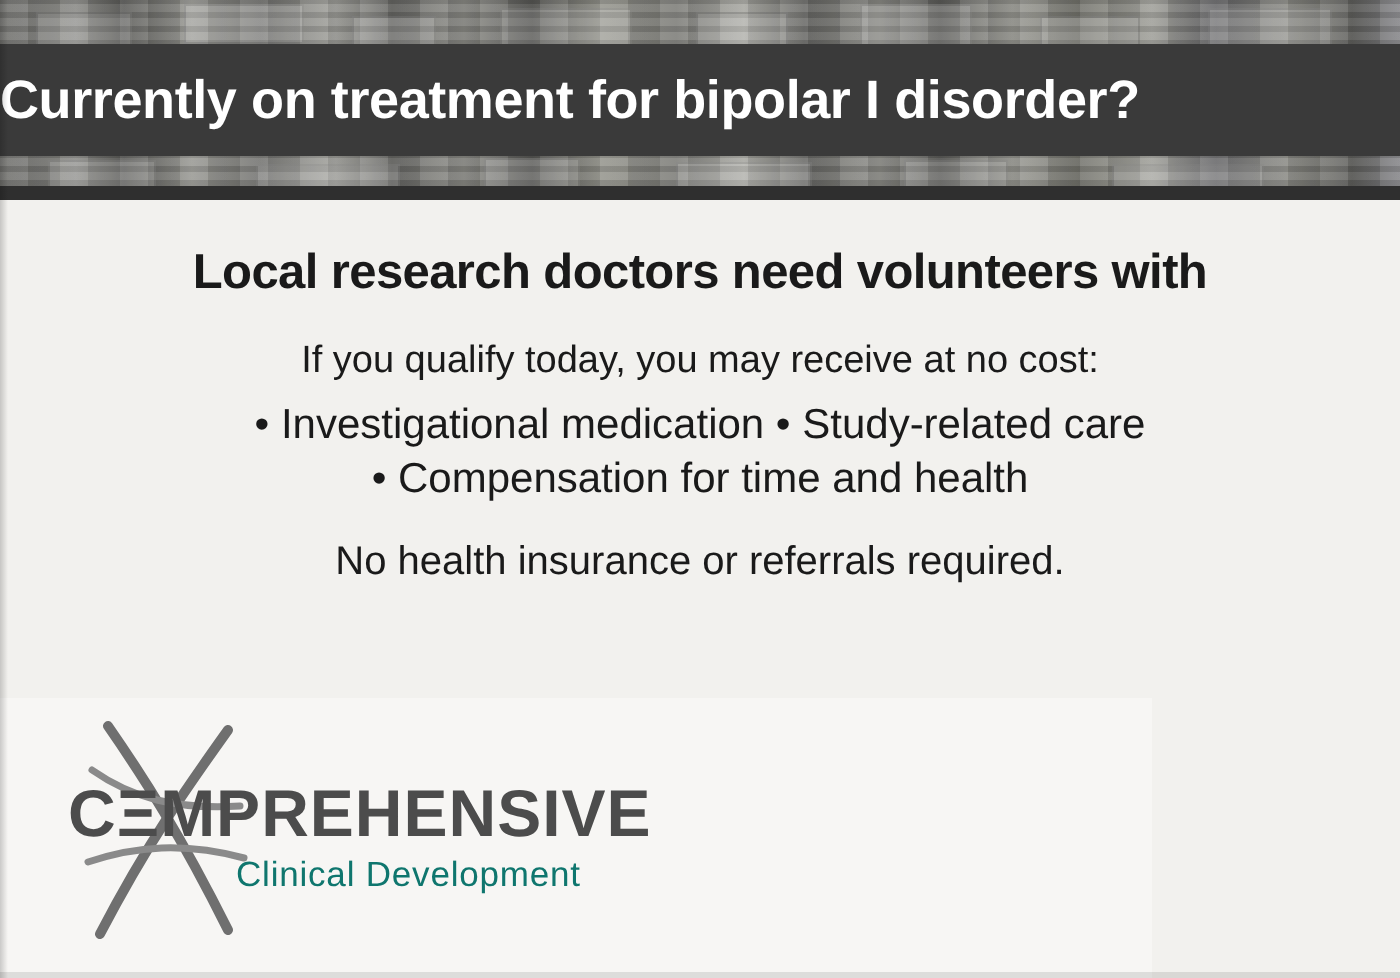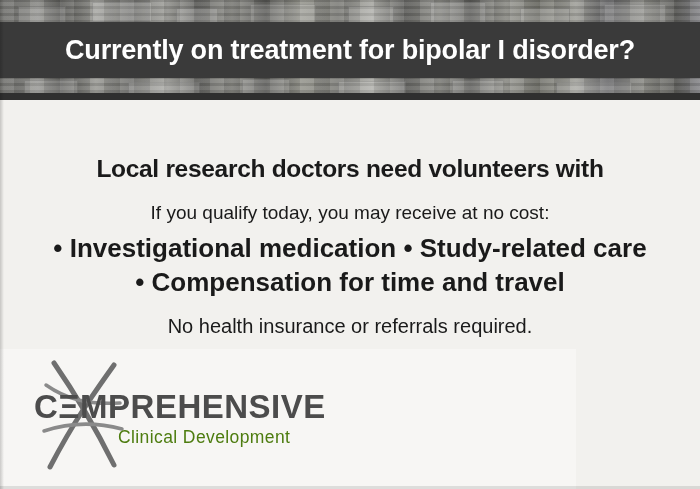--- a/index.html
+++ b/index.html
@@ -61,21 +61,21 @@
   }
   .banner-strip {
     position: absolute;
     left: 0;
     right: 0;
     top: 22px;
     height: 56px;
     background: #3a3a3a;
     display: flex;
     align-items: center;
-    justify-content: center;
+    justify-content: flex-start;
   }
   .banner-headline {
     color: #ffffff;
     font-size: 27px;
     font-weight: bold;
     letter-spacing: -0.2px;
     text-align: center;
     white-space: nowrap;
   }
   .banner-rule {
@@ -96,31 +96,30 @@
   }
   .lede {
     font-size: 24.5px;
     font-weight: bold;
     line-height: 1.26;
     letter-spacing: -0.3px;
     margin: 0 0 16px 0;
   }
   .lede .line {
     display: block;
-    margin-top: 32px;
   }
   .qualify {
     font-size: 19px;
     font-weight: normal;
     line-height: 1.25;
     margin: 0 0 6px 0;
   }
   .benefits {
-    font-size: 26px;
-    font-weight: bold;
+    font-size: 21px;
+    font-weight: normal;
     line-height: 1.32;
     margin: 0 0 16px 0;
     text-align: center;
   }
   .benefits .line {
     display: block;
   }
   .noinsurance {
     font-size: 20px;
     font-weight: normal;
@@ -162,21 +161,21 @@
     font-weight: bold;
     letter-spacing: 0.5px;
     color: #4c4c4c;
     margin: 0;
     padding-left: 6px;
     line-height: 1.1;
   }
   .logo-tagline {
     font-size: 17.5px;
     font-weight: normal;
-    color: #4d7c0f;
+    color: #0f766e;
     margin: 2px 0 0 0;
     padding-left: 90px;
     letter-spacing: 0.4px;
   }
   .edge-left {
     position: absolute;
     left: 0;
     top: 0;
     width: 4px;
     height: 489px;
@@ -220,21 +219,21 @@
     <div class="banner-rule"></div>
   </div>
 
   <div class="body-copy">
     <p class="lede">
       <span class="line">Local research doctors need volunteers with</span>
     </p>
     <p class="qualify">If you qualify today, you may receive at no cost:</p>
     <p class="benefits">
       <span class="line">• Investigational medication • Study-related care</span>
-      <span class="line">• Compensation for time and travel</span>
+      <span class="line">• Compensation for time and health</span>
     </p>
     <p class="noinsurance">No health insurance or referrals required.</p>
   </div>
 
   <div class="logo-area">
     <div class="logo-wrap">
       <svg class="logo-mark" viewBox="0 0 104 112">
         <path d="M26 4 C44 30, 62 58, 86 106" fill="none" stroke="#6f6f6f" stroke-width="5" stroke-linecap="round"></path>
         <path d="M86 6 C66 34, 46 62, 22 108" fill="none" stroke="#6f6f6f" stroke-width="5" stroke-linecap="round"></path>
         <path d="M18 26 C38 40, 60 46, 92 44" fill="none" stroke="#8a8a8a" stroke-width="3.5" stroke-linecap="round"></path>

